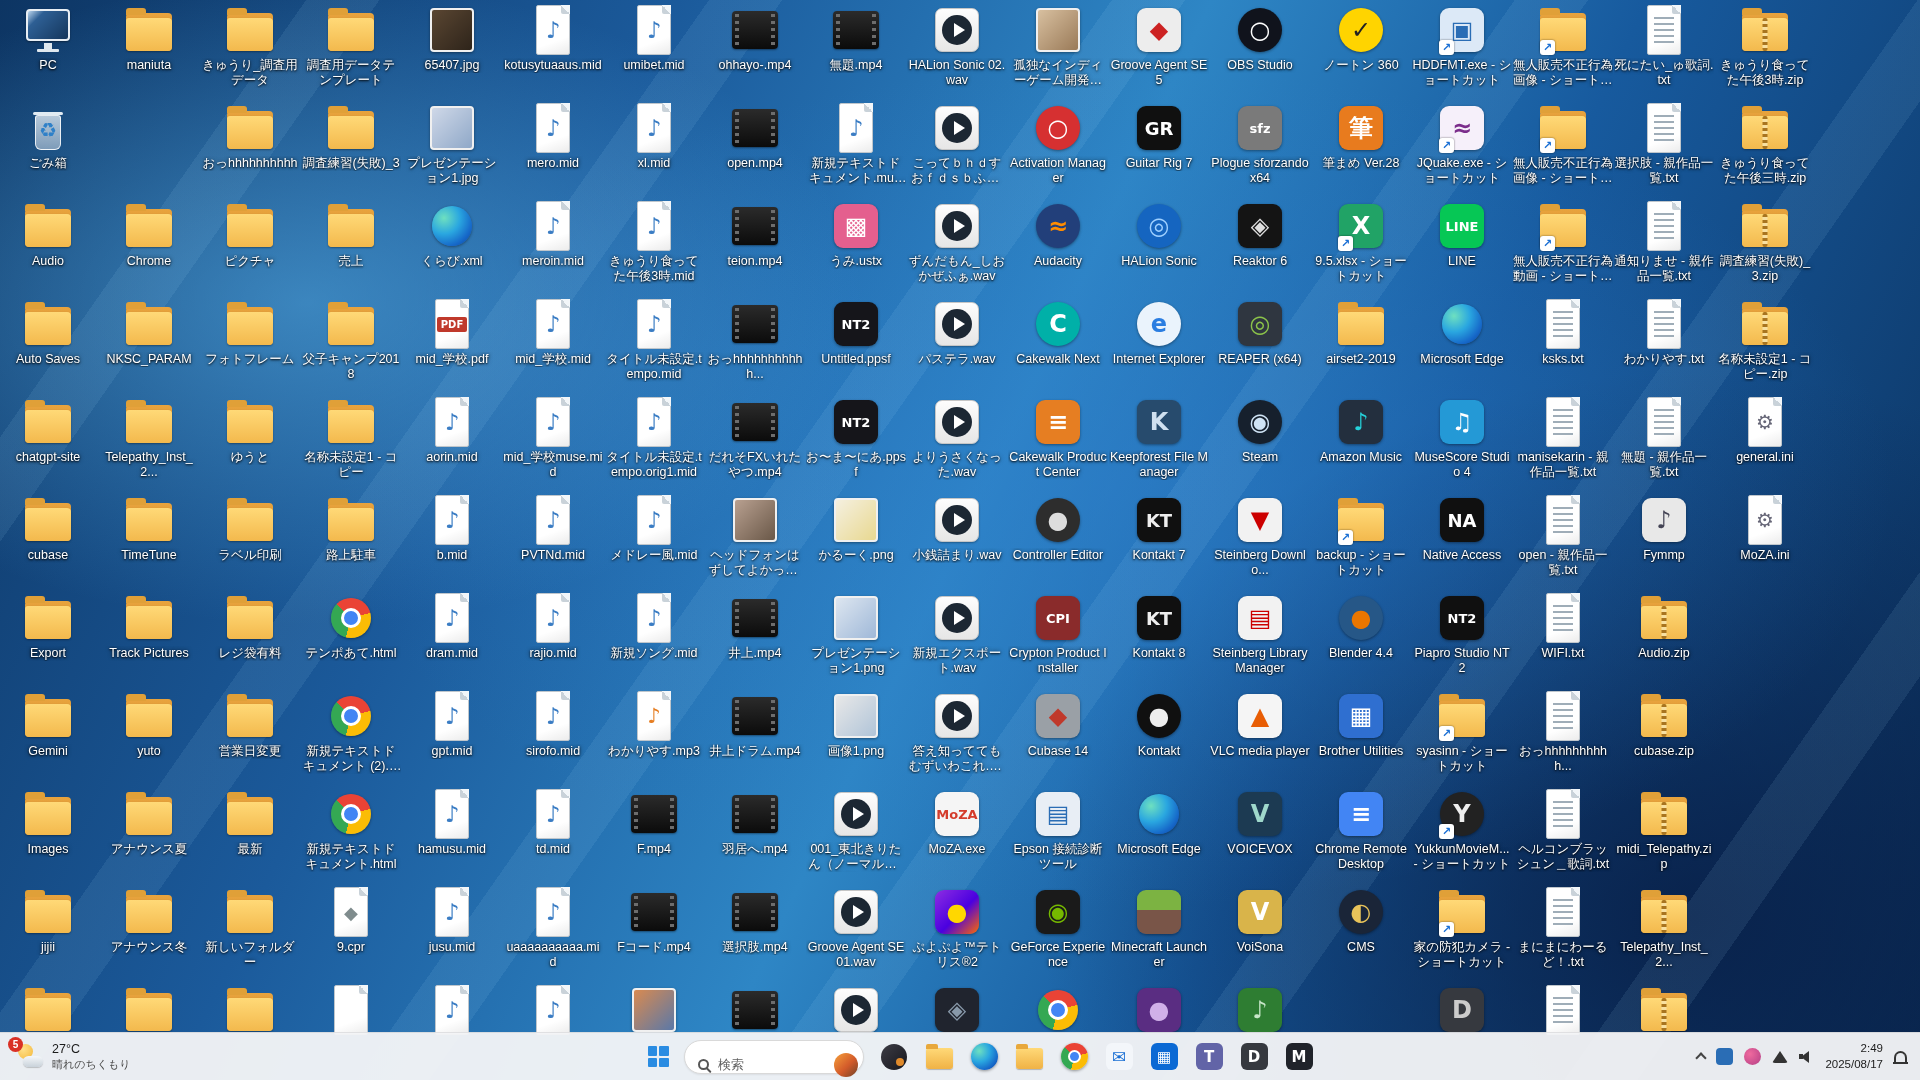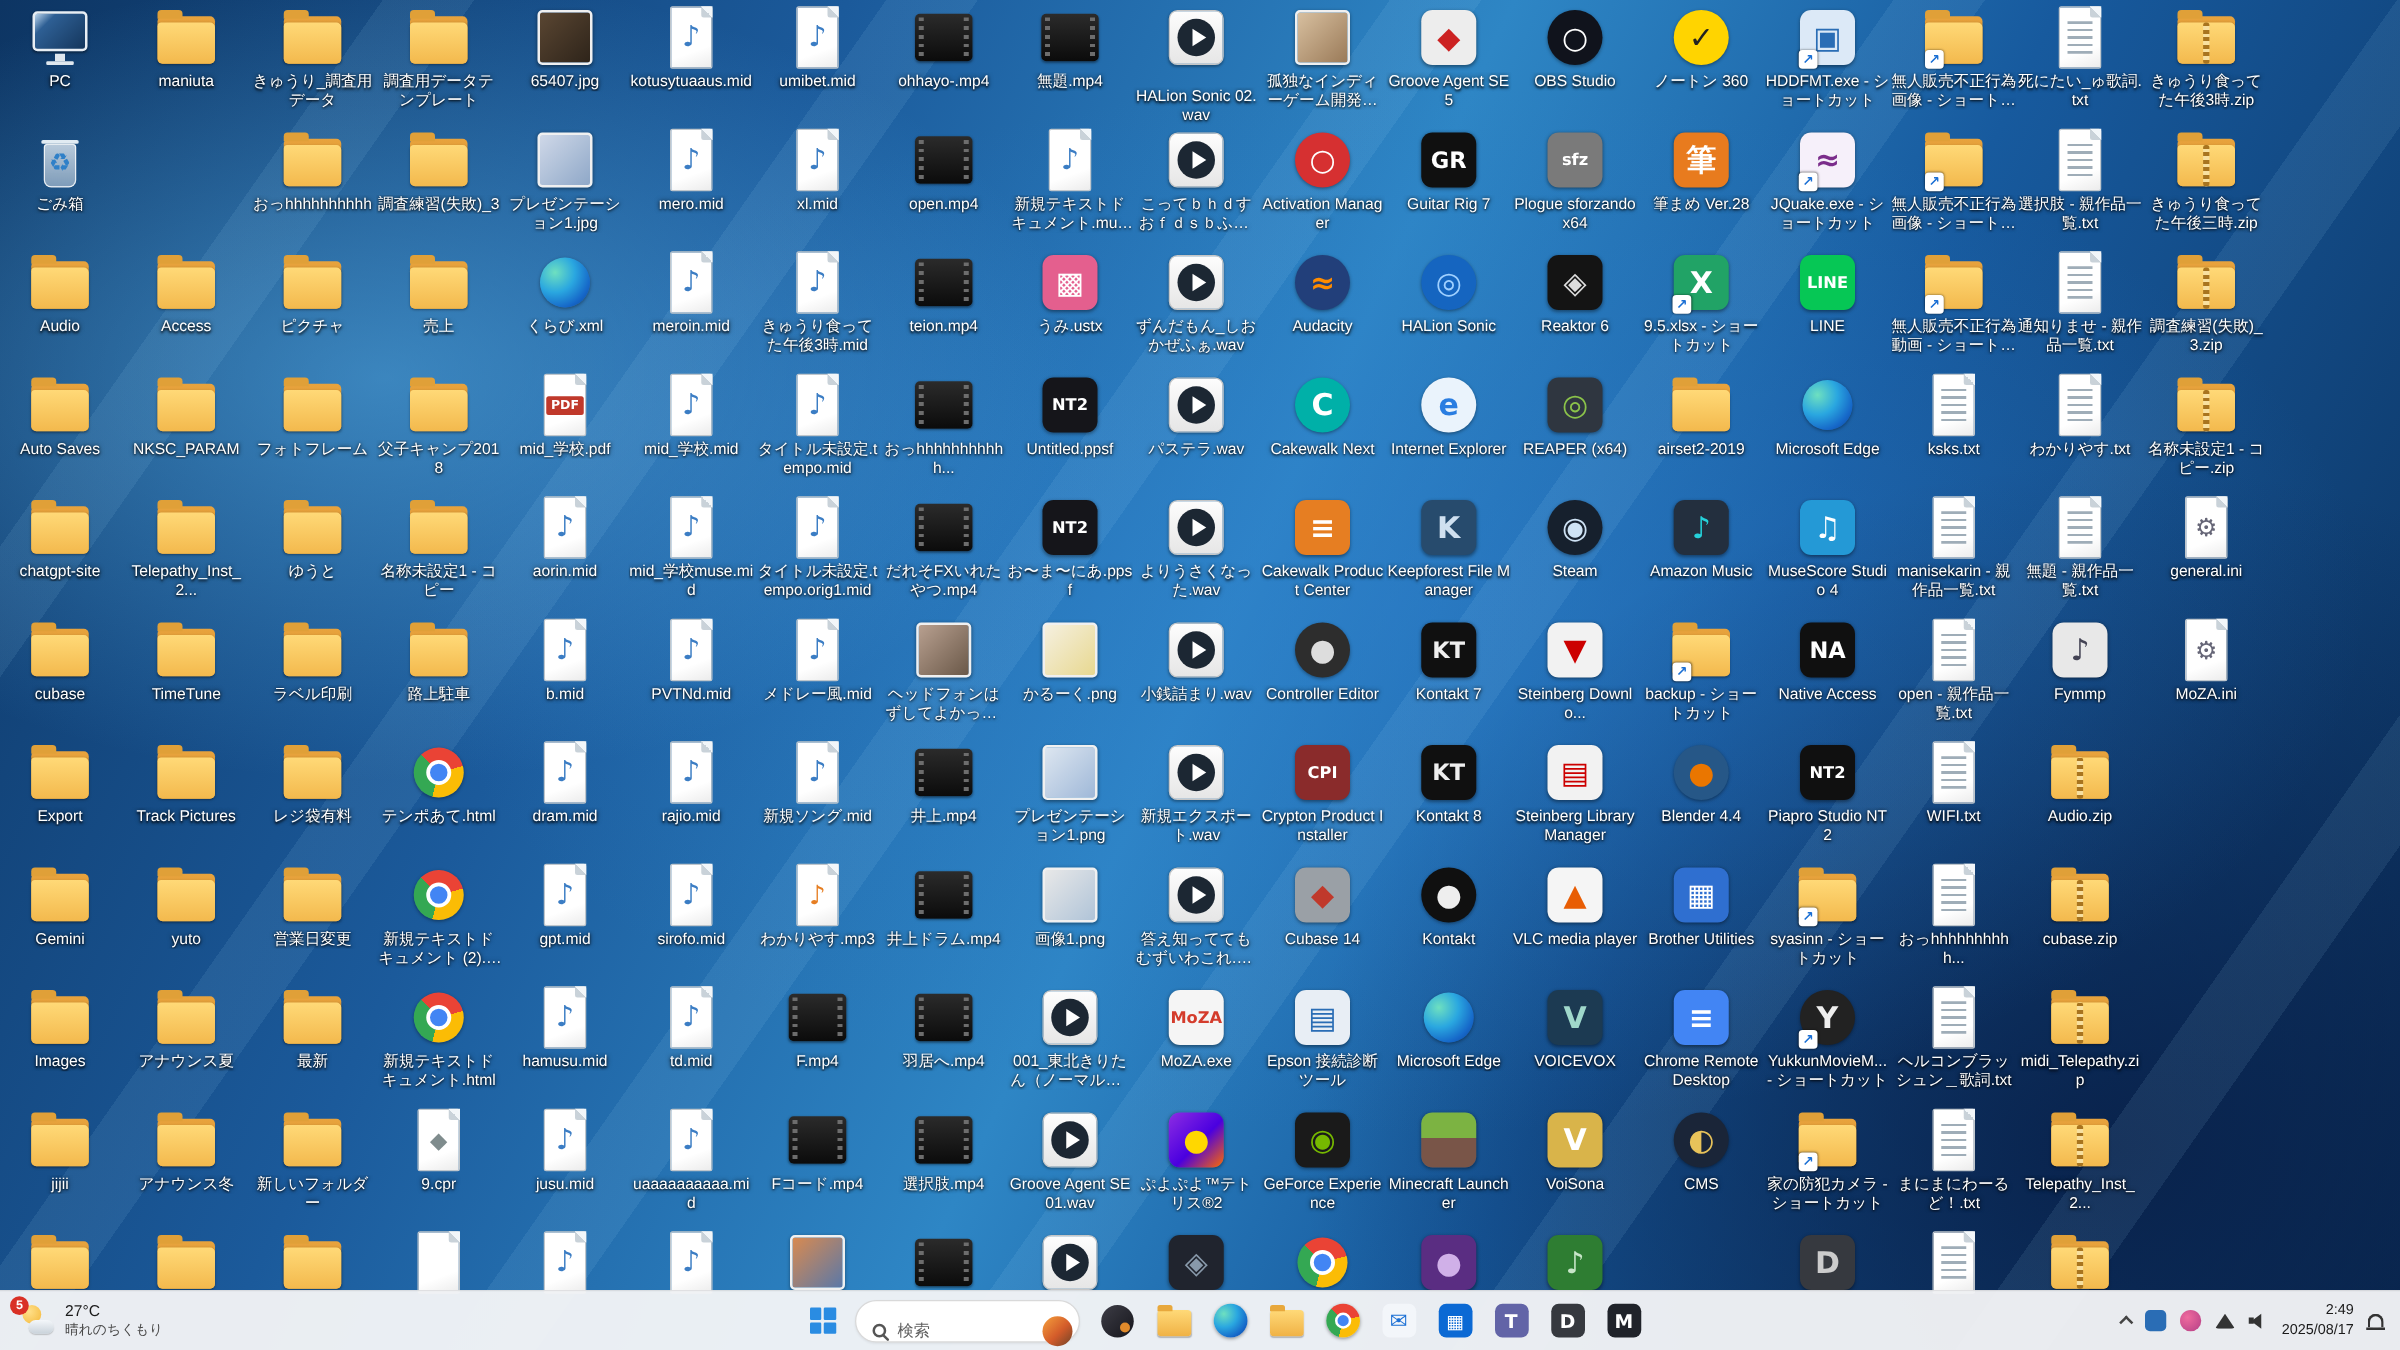--- a/index.html
+++ b/index.html
@@ -201,21 +201,21 @@
         <span class="f-back"></span>
         <span class="f-front"></span>
       </div>
       <div class="icon-label">maniuta</div>
     </div>
     <div class="icon-cell" style="left: 99px; top: 200px;">
       <div class="icon-art">
         <span class="f-back"></span>
         <span class="f-front"></span>
       </div>
-      <div class="icon-label">Access</div>
+      <div class="icon-label">Chrome</div>
     </div>
     <div class="icon-cell" style="left: 99px; top: 298px;">
       <div class="icon-art">
         <span class="f-back"></span>
         <span class="f-front"></span>
       </div>
       <div class="icon-label">NKSC_PARAM</div>
     </div>
     <div class="icon-cell" style="left: 99px; top: 396px;">
       <div class="icon-art">
@@ -779,21 +779,21 @@
     <div class="icon-cell" style="left: 806px; top: 984px;">
       <div class="icon-art">
         <span class="wav-box">
           <span class="wav-circle">
             <span class="wav-tri"></span>
           </span>
         </span>
       </div>
       <div class="icon-label"></div>
     </div>
-    <div class="icon-cell" style="left: 907px; top: 4px; justify-content: space-between;">
+    <div class="icon-cell" style="left: 907px; top: 4px;">
       <div class="icon-art">
         <span class="wav-box">
           <span class="wav-circle">
             <span class="wav-tri"></span>
           </span>
         </span>
       </div>
       <div class="icon-label">HALion Sonic 02.wav</div>
     </div>
     <div class="icon-cell" style="left: 907px; top: 102px;">

